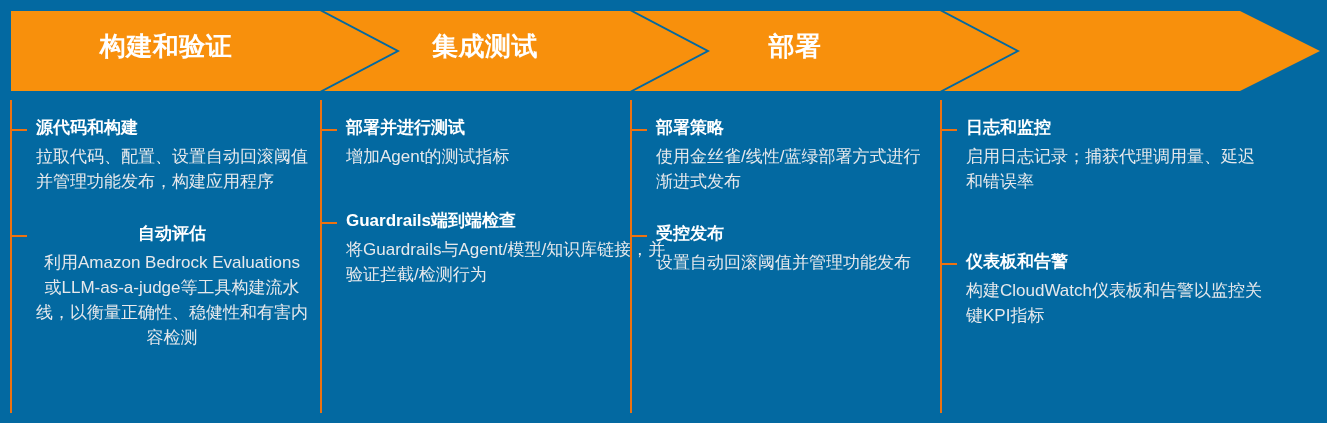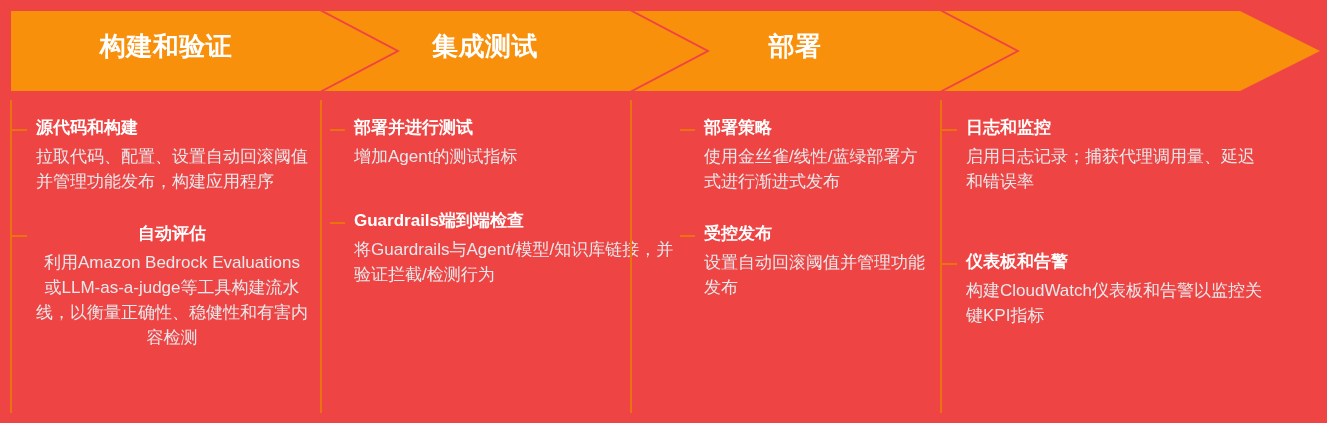--- a/index.html
+++ b/index.html
@@ -4,21 +4,21 @@
 <style>
   html, body {
     margin: 0;
     padding: 0;
     background: #232f3e;
   }
   #stage {
     position: relative;
     width: 1327px;
     height: 423px;
-    background: #ef4444;
+    background: #0369a1;
     font-family: "Liberation Sans", "DejaVu Sans", sans-serif;
     overflow: hidden;
   }
 
   
   #chevron-band {
     position: absolute;
     left: 0;
     top: 0;
     width: 1327px;
@@ -49,22 +49,22 @@
   
   .column {
     position: absolute;
     top: 100px;
     height: 313px;
     box-sizing: border-box;
     border-left: 2px solid #ec7211;
     padding-left: 0;
   }
   #column-0 { left: 10px;   width: 312px; }
-  #column-1 { left: 320px;  width: 370px; padding-left: 8px; }
-  #column-2 { left: 630px;  width: 312px; padding-left: 48px; }
+  #column-1 { left: 320px;  width: 370px; }
+  #column-2 { left: 630px;  width: 312px; }
   #column-3 { left: 940px;  width: 340px; }
 
   .block {
     position: relative;
     padding-left: 24px;
     padding-right: 14px;
   }
   .block + .block { margin-top: 20px; }
 
   .block-tick {

